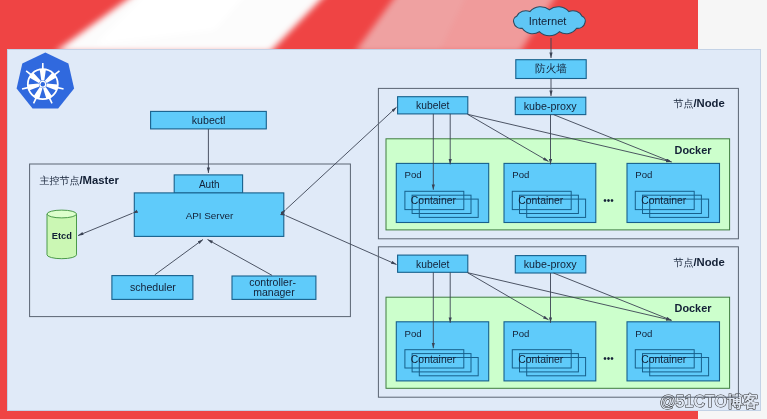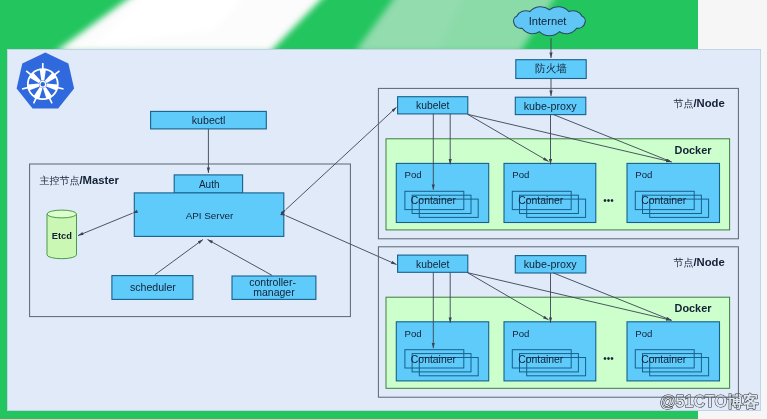--- a/index.html
+++ b/index.html
@@ -1,19 +1,19 @@
 <!DOCTYPE html>
 <html><head>
 <meta charset="utf-8">
 <title>Kubernetes Architecture</title>
 <style>
   html,body{margin:0;padding:0;}
   body{width:767px;height:419px;overflow:hidden;background:#f6f6f6;
        font-family:"Liberation Sans",sans-serif;}
-  #stage{position:relative;width:698px;height:419px;background:#22c55e;}
+  #stage{position:relative;width:698px;height:419px;background:#ef4444;}
   svg.canvas{position:absolute;left:0;top:0;width:767px;height:419px;overflow:visible;}
   .t{font-family:"Liberation Sans",sans-serif;fill:#132036;}
 </style>
 </head>
 <body>
 
 <div id="stage">
 <svg class="canvas" viewBox="0 0 767 419" xmlns="http://www.w3.org/2000/svg">
   <defs>
     <filter id="soft" x="-20%" y="-50%" width="140%" height="200%">

